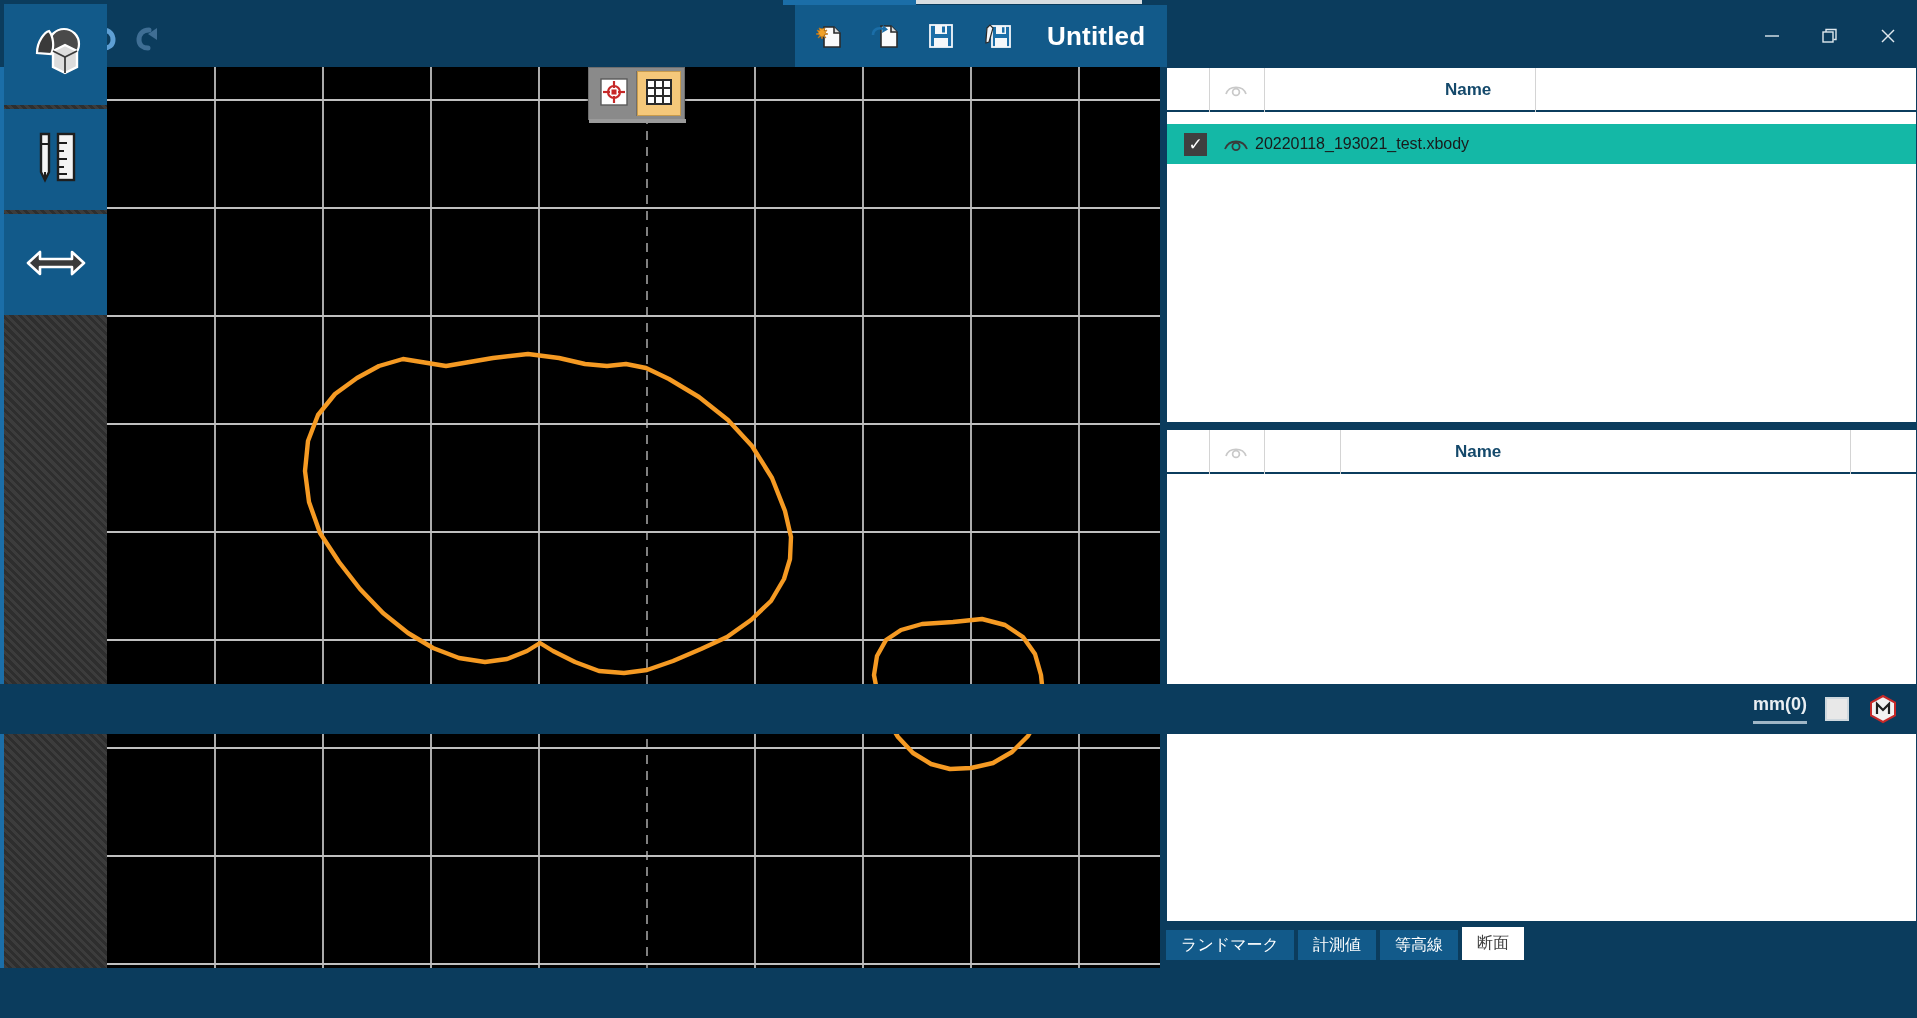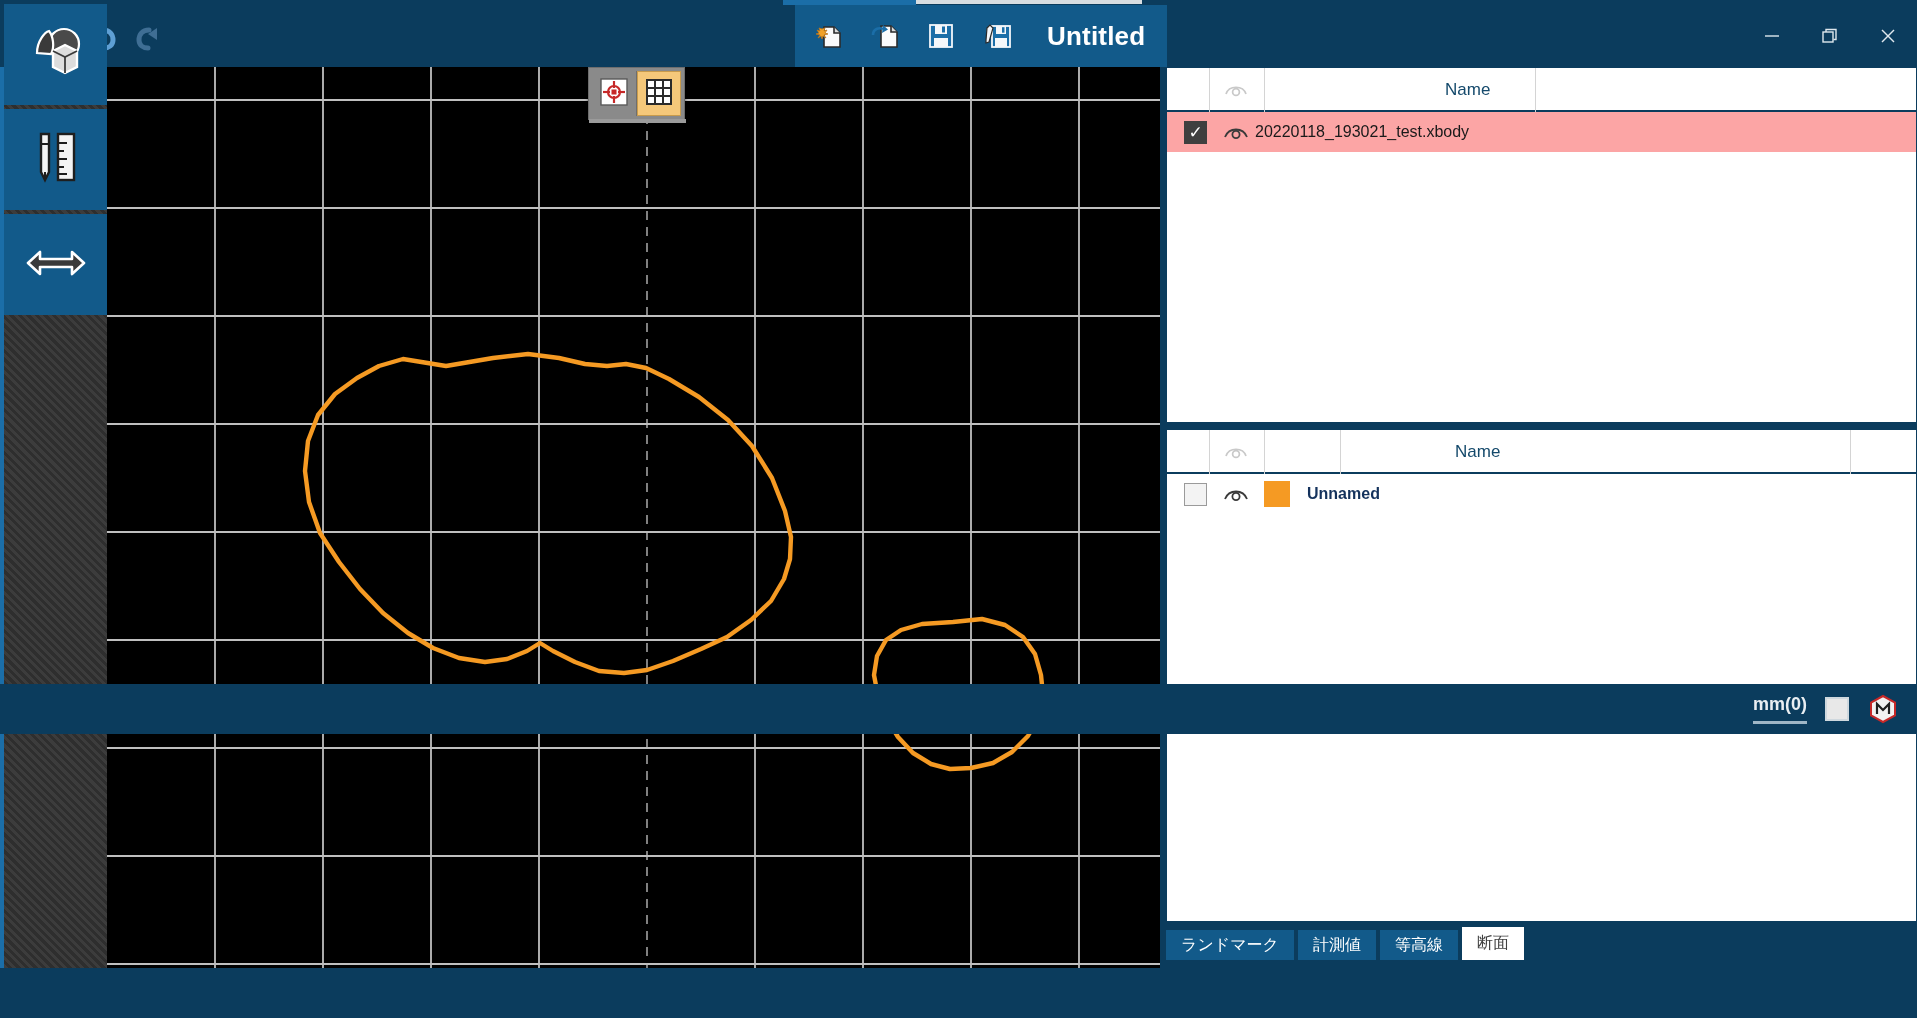--- a/index.html
+++ b/index.html
@@ -144,32 +144,32 @@
     position:relative; height:44px;
     background:#ffffff;
     border-bottom:2px solid #0b3c5d;
   }
   .list-head .col-eye {
     position:absolute; left:56px; top:10px; width:26px; height:24px;
     display:flex; align-items:center; justify-content:center;
   }
   .list-head .col-name {
     position:absolute; top:12px;
-    color:#14496b; font-size:17px; font-weight:normal;
+    color:#14496b; font-size:17px; font-weight:bold;
   }
   .list-panel.top .col-name { left:278px; }
   .list-panel.bottom .col-name { left:288px; }
 
   .head-divider { position:absolute; top:0; width:1px; height:44px; background:#d4d4d4; }
 
   .list-row {
     position:relative; height:40px;
     display:flex; align-items:center;
   }
-  .list-row.selected { background:#fca5a5; }
+  .list-row.selected { background:#14b8a6;margin-top:12px; }
   .row-check {
     position:absolute; left:17px; width:23px; height:23px;
     display:flex; align-items:center; justify-content:center;
     cursor:pointer;
   }
   .cb {
     width:23px; height:23px; border:1px solid #9a9a9a; background:#f3f3f3;
     display:flex; align-items:center; justify-content:center;
   }
   .cb.on { background:#3f3f3f; border-color:#3f3f3f; }
@@ -482,33 +482,20 @@
         <div class="head-divider" style="left:683px;"></div>
         <span class="col-eye">
           <svg width="24" height="18" viewBox="0 0 24 18">
             <path d="M2 13 C5 4 19 4 22 13" fill="none" stroke="#c9c9c9" stroke-width="1.7"></path>
             <circle cx="12" cy="11" r="3.4" fill="none" stroke="#c9c9c9" stroke-width="1.7"></circle>
           </svg>
         </span>
         <span class="col-name">Name</span>
       </div>
 
-      <div class="list-row">
-        <span class="row-check">
-          <span class="cb"></span>
-        </span>
-        <span class="row-eye">
-          <svg width="26" height="19" viewBox="0 0 26 19">
-            <path d="M2 14 C6 4 20 4 24 14" fill="none" stroke="#3a3a3a" stroke-width="1.8"></path>
-            <circle cx="13" cy="11.5" r="3.6" fill="none" stroke="#3a3a3a" stroke-width="1.8"></circle>
-          </svg>
-        </span>
-        <span class="row-swatch"></span>
-        <span class="row-name">Unnamed</span>
-      </div>
     </div>
 
     <div class="tabbar">
       <div class="tab">ランドマーク</div>
       <div class="tab">計測値</div>
       <div class="tab">等高線</div>
       <div class="tab active">断面</div>
     </div>
   </div>
 

